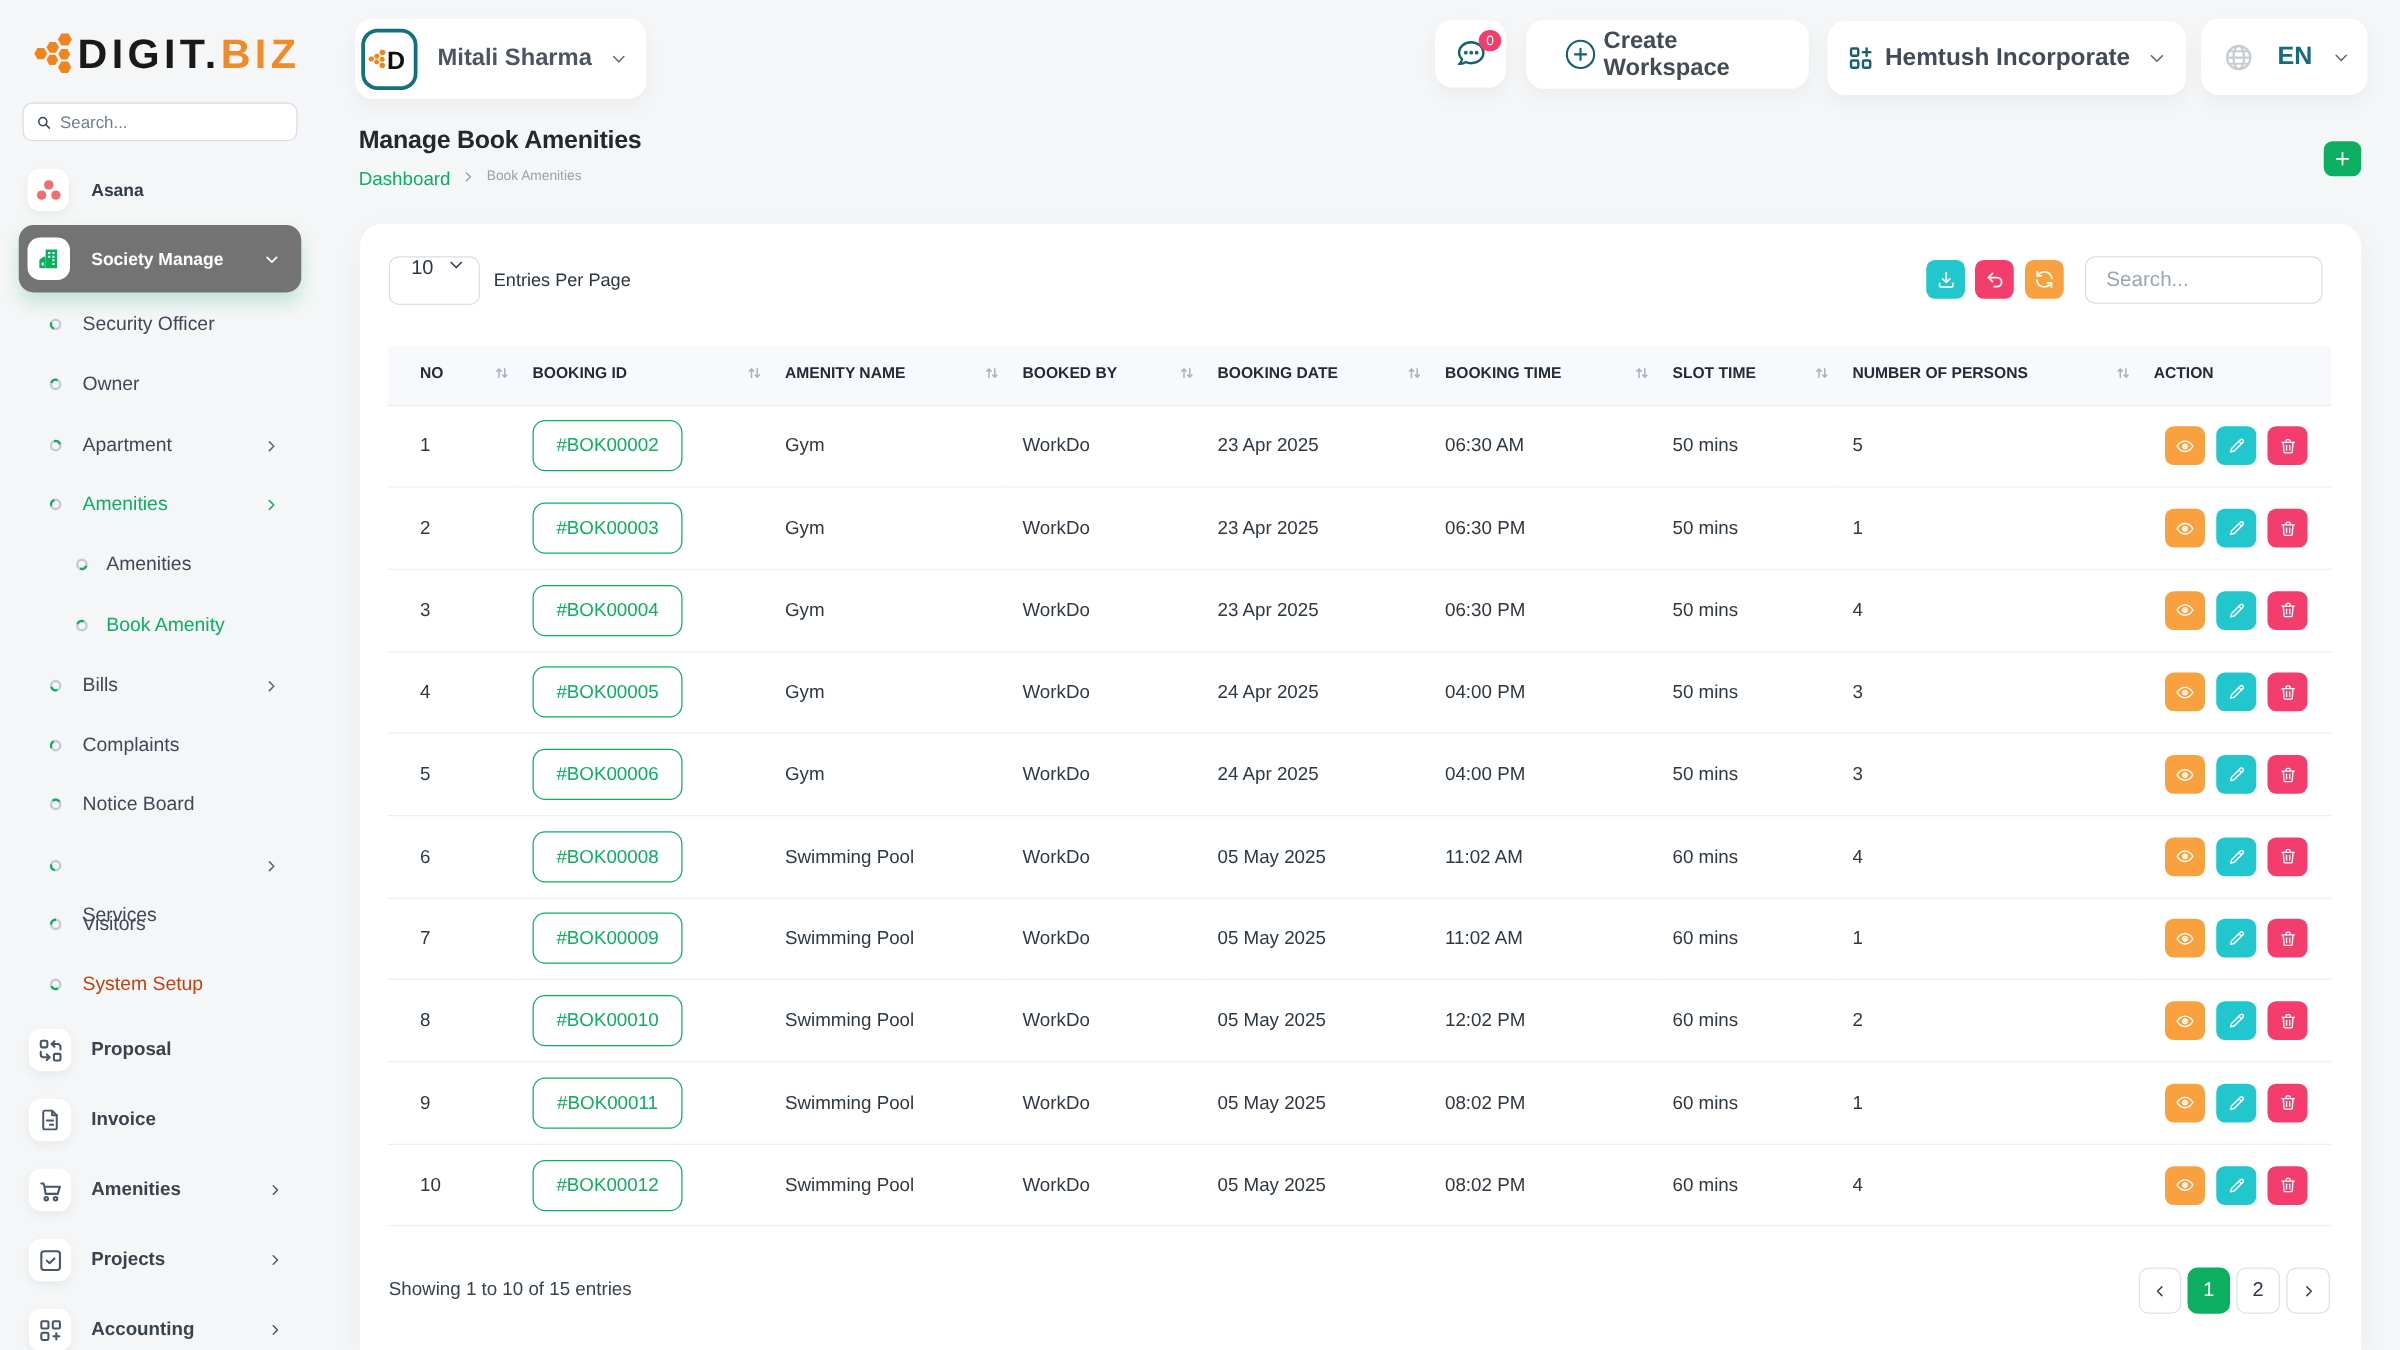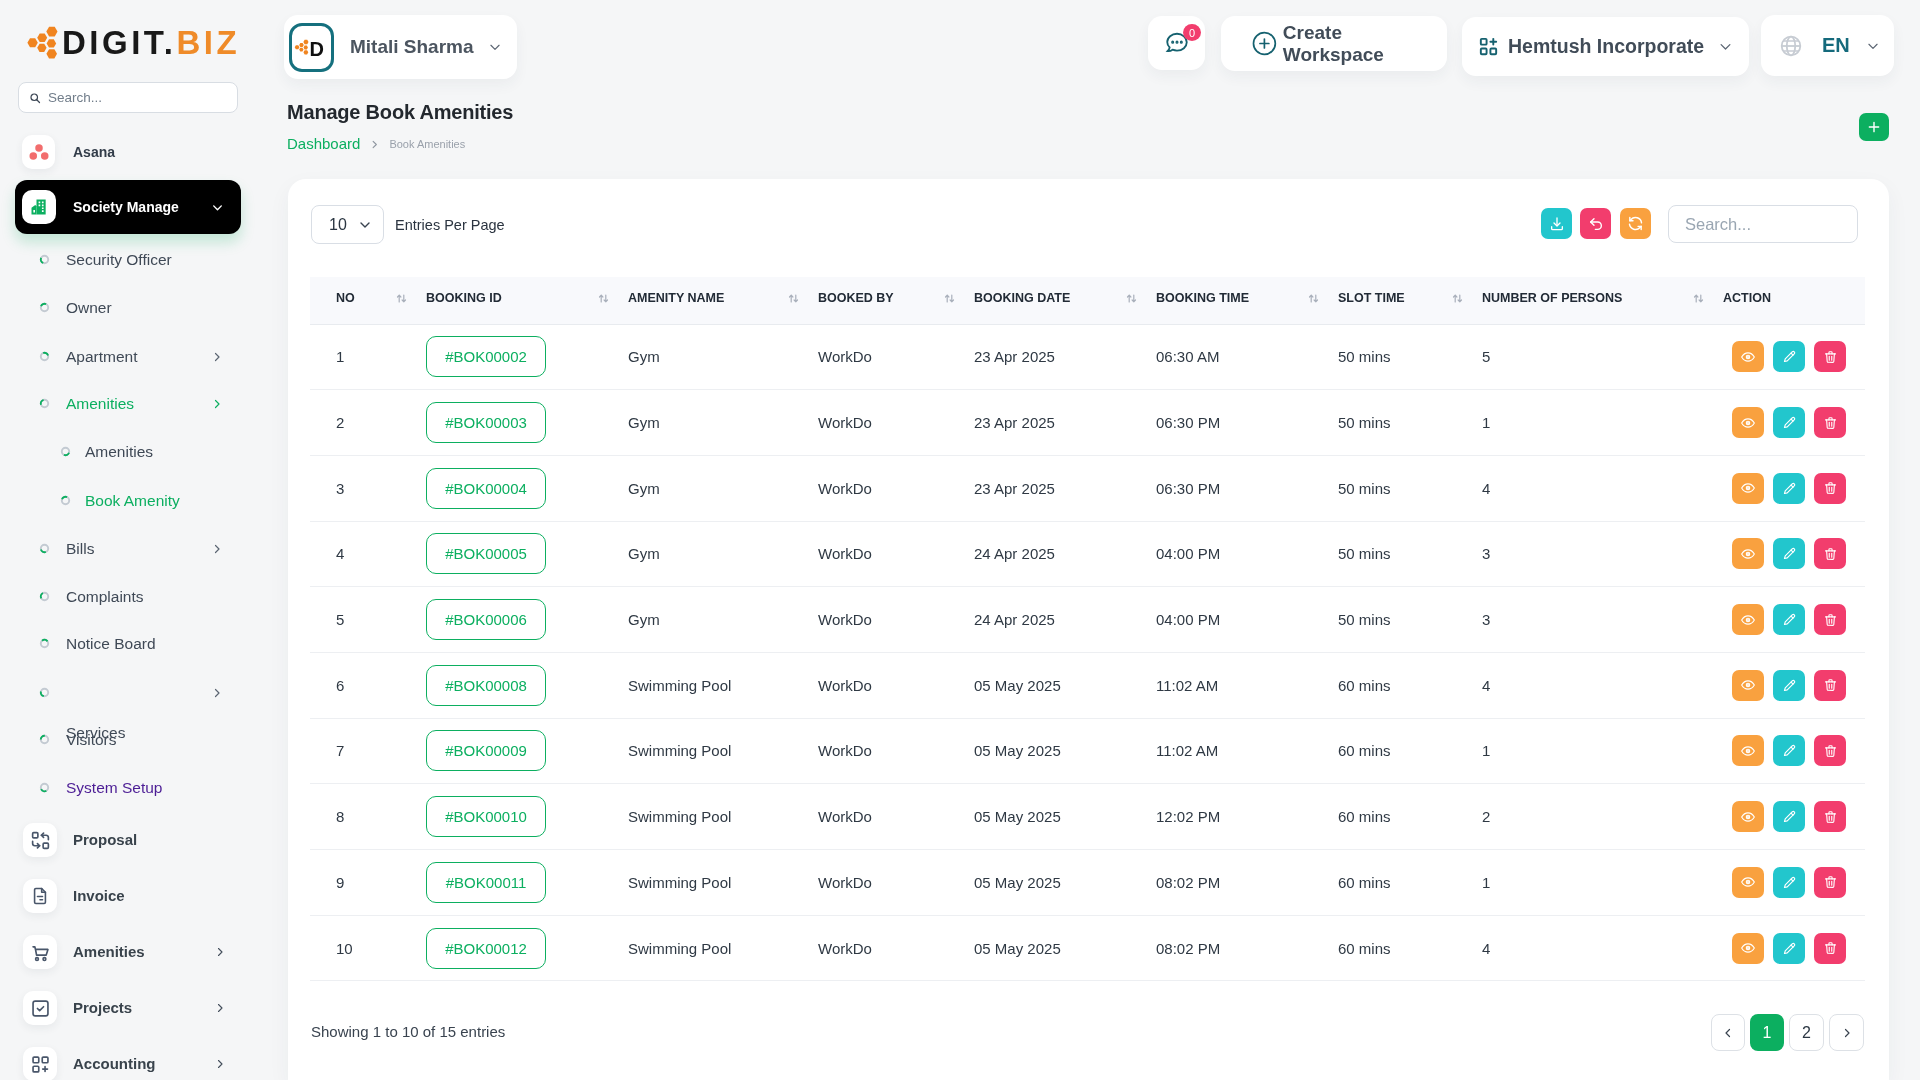--- a/index.html
+++ b/index.html
@@ -4,21 +4,21 @@
 <title>Manage Book Amenities</title>
 <style>
 *{margin:0;padding:0;box-sizing:border-box}
 html,body{width:1920px;height:1080px}
 body{font-family:"Liberation Sans",sans-serif;background:#f5f6f7;overflow:hidden}
 .page{position:relative;width:1920px;height:1080px;background:#f5f6f7;overflow:hidden}
 .abs{position:absolute}
 .chip{position:absolute;background:#fff;border-radius:14px;box-shadow:0 6px 14px rgba(40,52,70,.05);display:flex;align-items:center}
 .tile{background:#fff;border-radius:10px;box-shadow:0 3px 8px rgba(40,52,70,.07);display:flex;align-items:center;justify-content:center}
 .chev{stroke:#5b6572;stroke-width:2;fill:none;stroke-linecap:round;stroke-linejoin:round}
-.flex{display:flex;align-items:center}
+.flex{display:flex;align-items:flex-start}
 .data{border-collapse:collapse;table-layout:fixed;width:1555px}
 .data thead th{background:#f8f9fc;height:47px;padding:0;border-bottom:1px solid #e8ebef}
 .data .h{display:flex;align-items:center;justify-content:space-between;padding:0 7px 0 12px;font-size:12.5px;font-weight:bold;color:#222b36;letter-spacing:0px;position:relative;top:-2px}
 .data th.c1 .h{padding-left:26px}
 .data td{height:65.7px;padding:0 0 0 12px;font-size:15px;color:#2f3944;border-top:1px solid #edeff2}
 .data td.c1{padding-left:26px}
 .data tbody tr:first-child td{border-top:none}
 .data tbody tr:last-child td{border-bottom:1px solid #edeff2}
 .bok{display:inline-block;width:120px;height:41px;line-height:39px;text-align:center;border:1.5px solid #0caf60;color:#0caf60;border-radius:10px;font-size:15px}
 .acts{display:flex;gap:9px;padding-left:9px}
@@ -56,21 +56,21 @@
 
   <div class="abs tile" style="left:22px;top:135px;width:33px;height:34px;">
     <svg width="20" height="18" viewBox="0 0 24 22" fill="#f26d6d">
           <circle cx="12" cy="6" r="4.6"></circle>
           <circle cx="5" cy="16" r="4.6"></circle>
           <circle cx="19" cy="16" r="4.6"></circle>
         </svg>
   </div>
   <div class="abs" style="left:73px;top:144px;font-size:14px;font-weight:bold;color:#323c49;">Asana</div>
 
-  <div class="abs" style="left:15px;top:180px;width:226px;height:54px;background:#000000;border-radius:12px;box-shadow:0 8px 14px rgba(12,175,96,.22);display:flex;align-items:center;">
+  <div class="abs" style="left:15px;top:180px;width:226px;height:54px;background:#737373;border-radius:12px;box-shadow:0 8px 14px rgba(12,175,96,.22);display:flex;align-items:center;">
     <div class="tile" style="width:34px;height:34px;margin-left:7px;box-shadow:none;">
       <svg width="20" height="20" viewBox="0 0 24 24" fill="#0caf60">
             <path d="M9 3h11v18H9z M11.5 5.5h2v2h-2z M15.5 5.5h2v2h-2z M11.5 9h2v2h-2z M15.5 9h2v2h-2z M15.5 12.5h2v2h-2z M15.5 16h2v2h-2z" fill-rule="evenodd" clip-rule="evenodd"></path>
             <path d="M3 21v-8l4.5-3.5L9 11v10z"></path>
             <path d="M5.2 15.5h2v3h-2z" fill="#fff"></path>
           </svg>
     </div>
     <span style="margin-left:17px;font-size:14px;font-weight:bold;color:#fff;">Society Manage</span>
     <svg style="margin-left:auto;margin-right:17px;" width="13" height="13" viewBox="0 0 24 24">
           <path d="M5 9l7 7 7-7" fill="none" stroke="#fff" stroke-width="2.6" stroke-linecap="round" stroke-linejoin="round"></path>
@@ -142,21 +142,21 @@
         </svg>
   <svg class="abs" style="left:39px;top:734px" width="11" height="11" viewBox="0 0 11 11" fill="none">
           <circle cx="5.5" cy="5.5" r="3.7" stroke="#c3cad2" stroke-width="1.9"></circle>
           <circle cx="5.5" cy="5.5" r="3.7" stroke="#0caf60" stroke-width="1.9" stroke-dasharray="6 18" transform="rotate(180 5.5 5.5)"></circle>
         </svg>
   <div class="abs" style="left:66px;top:731px;font-size:15.5px;color:#3f4956;">Visitors</div>
   <svg class="abs" style="left:39px;top:782px" width="11" height="11" viewBox="0 0 11 11" fill="none">
           <circle cx="5.5" cy="5.5" r="3.7" stroke="#c3cad2" stroke-width="1.9"></circle>
           <circle cx="5.5" cy="5.5" r="3.7" stroke="#0caf60" stroke-width="1.9" stroke-dasharray="6 18" transform="rotate(60 5.5 5.5)"></circle>
         </svg>
-  <div class="abs" style="left:66px;top:779px;font-size:15.5px;color:#4c1d95;">System Setup</div>
+  <div class="abs" style="left:66px;top:779px;font-size:15.5px;color:#c2410c;">System Setup</div>
   </div>
 
   <div id="menu2">
   <div class="abs tile" style="left:23px;top:823px;width:34px;height:34px;">
           <svg width="21" height="21" viewBox="0 0 24 24" fill="none" stroke="#49566a" stroke-width="1.9" stroke-linecap="round" stroke-linejoin="round">
             <rect x="3" y="3" width="6" height="6" rx="1.2"></rect>
             <rect x="15" y="15" width="6" height="6" rx="1.2"></rect>
             <path d="M21 11V8.5A2.5 2.5 0 0 0 18.5 6H13"></path>
             <path d="M15.5 3.5L13 6l2.5 2.5"></path>
             <path d="M3 13v2.5A2.5 2.5 0 0 0 5.5 18H11"></path>

